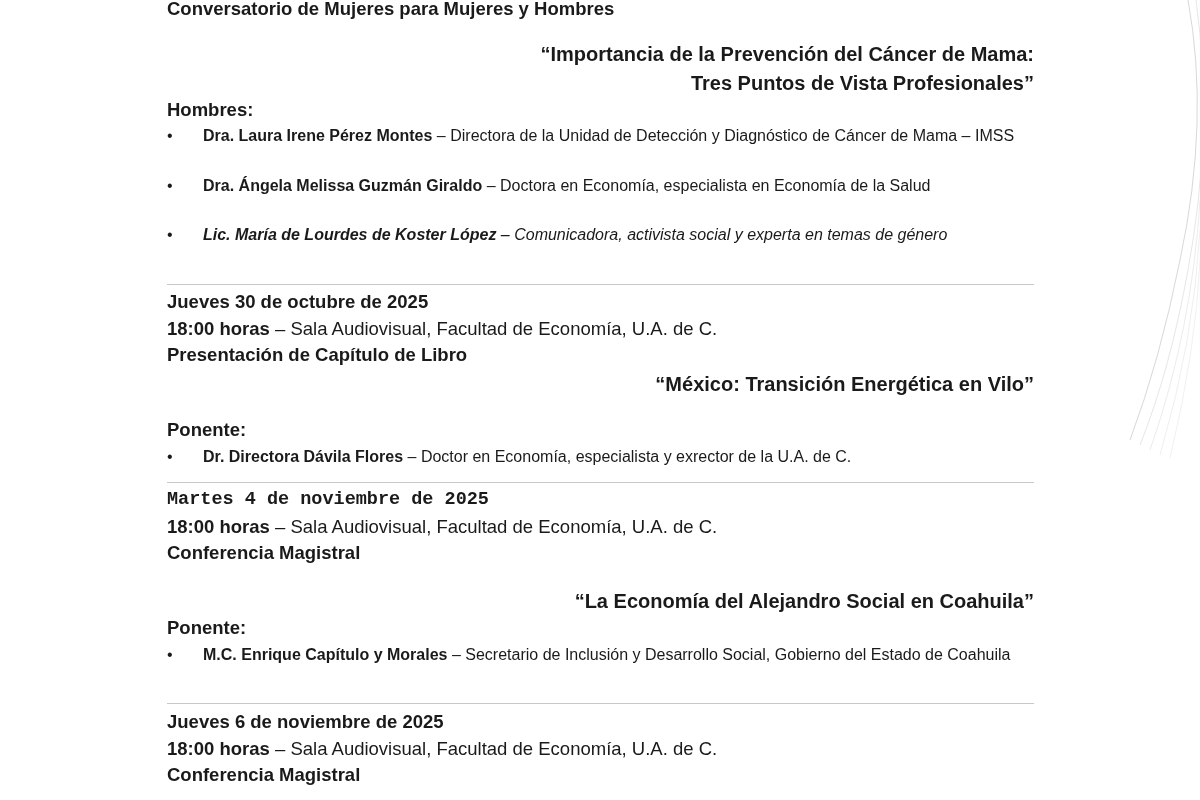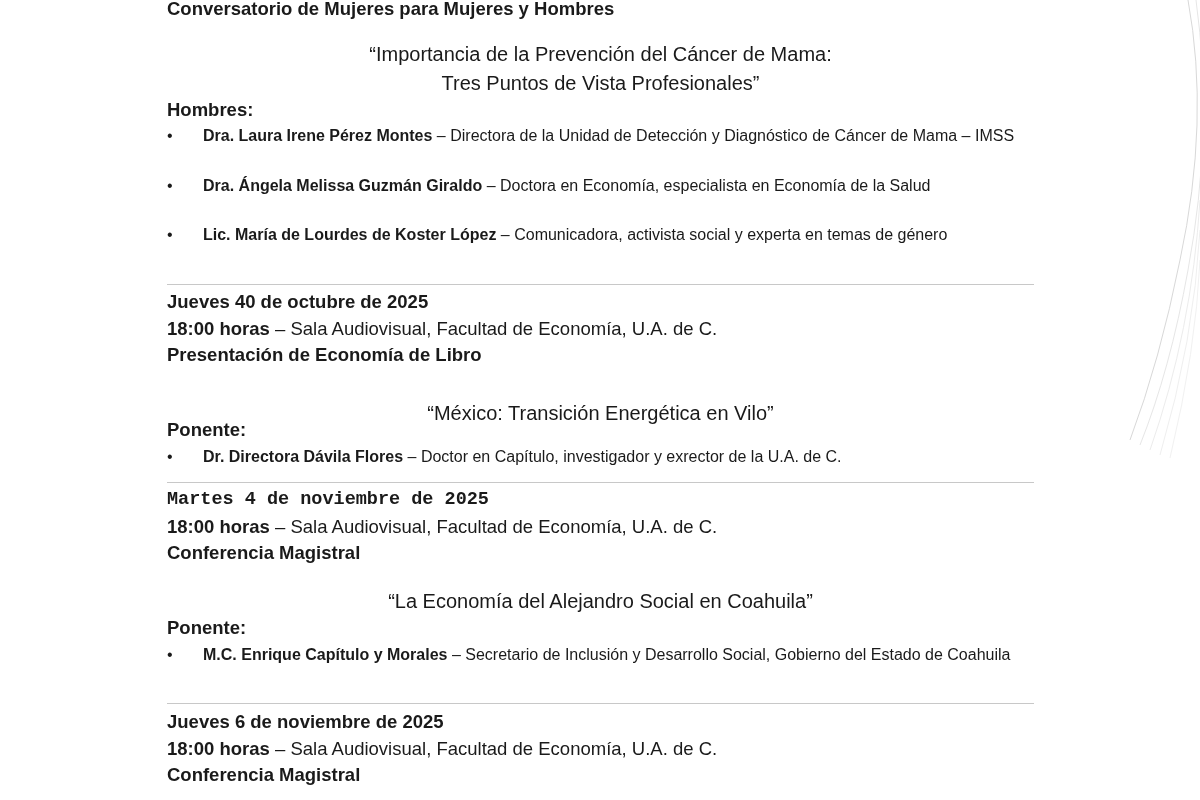--- a/index.html
+++ b/index.html
@@ -5,21 +5,21 @@
   html, body { margin: 0; padding: 0; }
   body {
     width: 1200px; height: 800px; overflow: hidden; position: relative;
     background: #ffffff; color: #1a1a1a;
     font-family: "Liberation Sans", "DejaVu Sans", sans-serif;
   }
   .deco { position: absolute; right: 0; top: 0; width: 120px; height: 460px; pointer-events: none; }
   .doc { position: absolute; left: 167px; width: 867px; top: 0; }
   .t { position: absolute; left: 0; white-space: nowrap; font-size: 18.5px; line-height: 22px; }
   .b { font-weight: bold; }
-  .ttl { position: absolute; left: 0; width: 867px; text-align: center; font-weight: normal; font-size: 20px; line-height: 24px; white-space: nowrap; }
+  .ttl { position: absolute; left: 0; width: 867px; text-align: right; font-weight: bold; font-size: 20px; line-height: 24px; white-space: nowrap; }
   .bullet { position: absolute; left: 0; font-size: 16px; line-height: 22px; }
   .item { position: absolute; left: 36px; width: 831px; font-size: 16px; line-height: 24px; text-align: justify; }
   .item .name { font-weight: bold; }
   .rule { position: absolute; left: 0; width: 867px; height: 0; border-top: 1.5px solid #c8c8c8; }
 </style>
 </head>
 <body>
 
 <svg class="deco" viewBox="0 0 120 460">
   <path d="M108 0 Q130 120 100 260 Q80 360 50 440" fill="none" stroke="#d8d8d8" stroke-width="1"></path>
@@ -40,36 +40,36 @@
   <div class="item" style="top:124px;">
     <span class="name">Dra. Laura Irene Pérez Montes</span><span> – Directora de la Unidad de Detección y Diagnóstico de Cáncer de Mama – IMSS</span>
   </div>
 
   <span class="bullet" style="top:175px;">•</span>
   <div class="item" style="top:174px;">
     <span class="name">Dra. Ángela Melissa Guzmán Giraldo</span><span> – Doctora en Economía, especialista en Economía de la Salud</span>
   </div>
 
   <span class="bullet" style="top:224px;">•</span>
-  <div class="item" style="top:223px;">
+  <div class="item" style="top:223px;font-style:italic;">
     <span class="name">Lic. María de Lourdes de Koster López</span><span> – Comunicadora, activista social y experta en temas de género</span>
   </div>
 
   <div class="rule" style="top:284px;"></div>
 
-  <div class="t b" style="top:291px;">Jueves 40 de octubre de 2025</div>
+  <div class="t b" style="top:291px;">Jueves 30 de octubre de 2025</div>
   <div class="t" style="top:318px;">
     <span class="b">18:00 horas</span><span> – Sala Audiovisual, Facultad de Economía, U.A. de C.</span>
   </div>
-  <div class="t b" style="top:344px;">Presentación de Economía de Libro</div>
-  <div class="ttl" style="top:401px;">“México: Transición Energética en Vilo”</div>
+  <div class="t b" style="top:344px;">Presentación de Capítulo de Libro</div>
+  <div class="ttl" style="top:372px;">“México: Transición Energética en Vilo”</div>
   <div class="t b" style="top:419px;">Ponente:</div>
   <span class="bullet" style="top:446px;">•</span>
   <div class="item" style="top:445px;">
-    <span class="name">Dr. Directora Dávila Flores</span><span> – Doctor en Capítulo, investigador y exrector de la U.A. de C.</span>
+    <span class="name">Dr. Directora Dávila Flores</span><span> – Doctor en Economía, especialista y exrector de la U.A. de C.</span>
   </div>
 
   <div class="rule" style="top:482px;"></div>
 
   <div class="t b" style="top:489px;font-family:Liberation Mono, monospace;">Martes 4 de noviembre de 2025</div>
   <div class="t" style="top:516px;">
     <span class="b">18:00 horas</span><span> – Sala Audiovisual, Facultad de Economía, U.A. de C.</span>
   </div>
   <div class="t b" style="top:542px;">Conferencia Magistral</div>
   <div class="ttl" style="top:589px;">“La Economía del Alejandro Social en Coahuila”</div>

